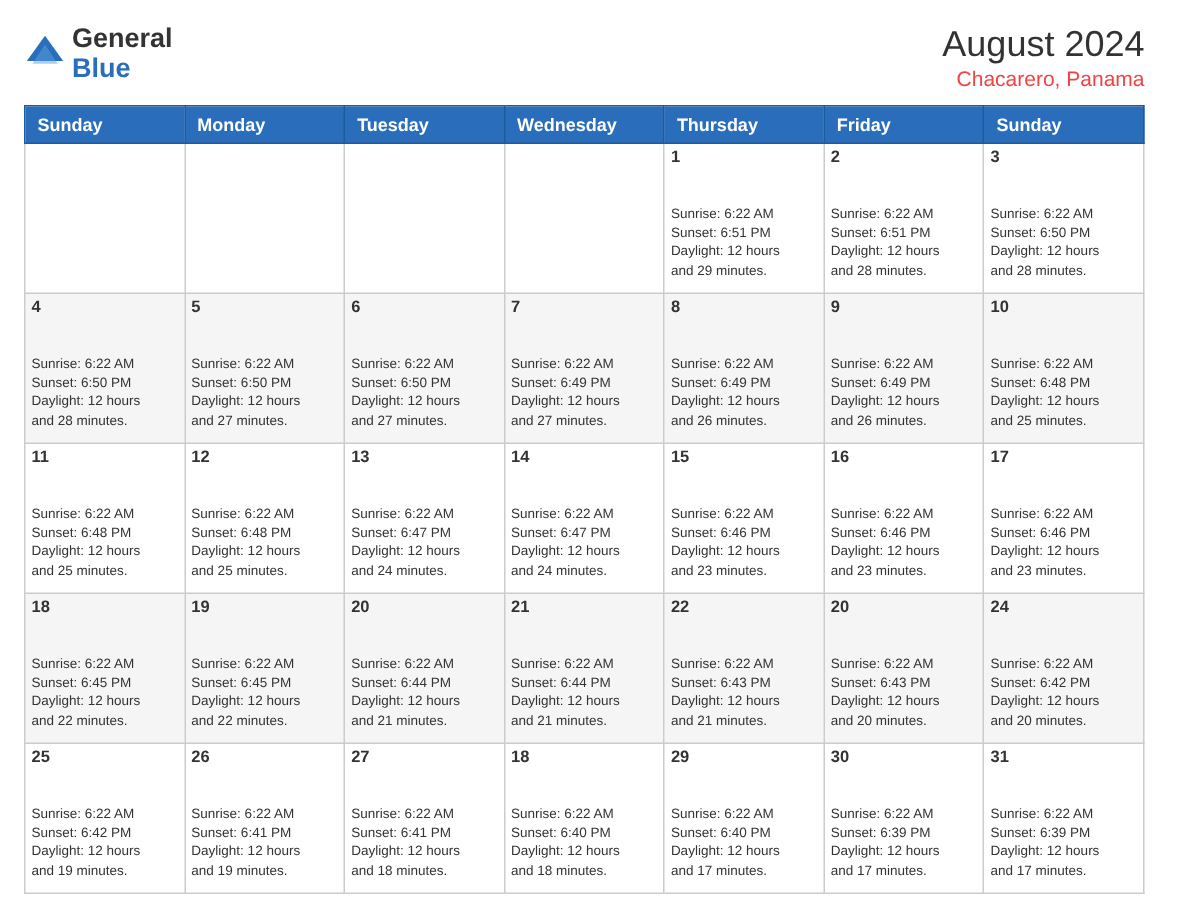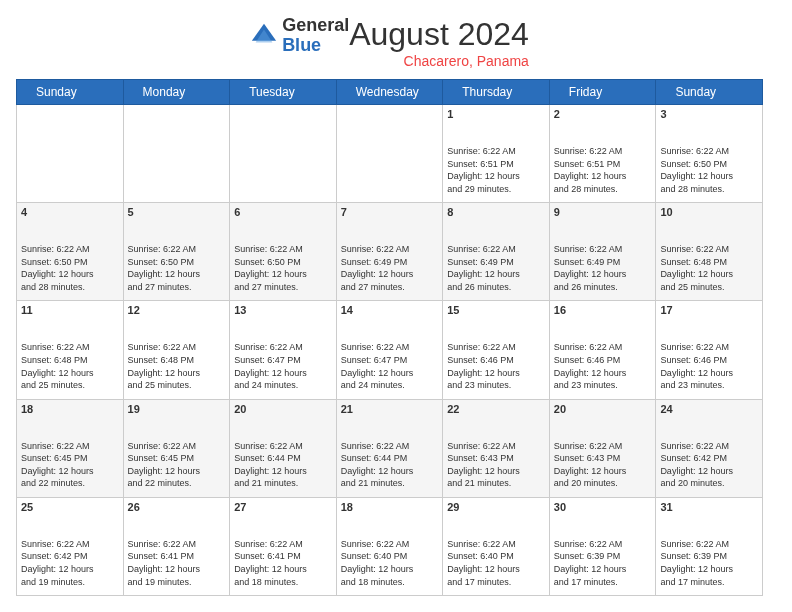--- a/index.html
+++ b/index.html
@@ -9,21 +9,20 @@
       width: 792px;
       height: 612px;
       overflow: hidden;
     }
     .page {
       width: 779px;
       height: 612px;
       padding: 16px;
       display: flex;
       flex-direction: column;
-      align-items: center;
     }
     .header {
       display: flex;
       justify-content: space-between;
       align-items: flex-start;
       margin-bottom: 10px;
     }
     .logo {
       display: flex;
       align-items: center;
@@ -37,41 +36,41 @@
     .logo-text .general { color: #333; }
     .logo-text .blue { color: #2a6ebb; }
     .logo-icon {
       width: 28px;
       height: 28px;
     }
     .title-block {
       text-align: right;
     }
     .month-year {
-      font-size: 32px;
+      font-size: 24px;
       color: #333;
       font-weight: normal;
     }
     .location {
       font-size: 14px;
       color: #ef4444;
     }
     .calendar {
       flex: 1;
       border: 1px solid #ccc;
       border-collapse: collapse;
       width: 100%;
       table-layout: fixed;
     }
     .calendar th {
       background: #2a6ebb;
       color: #fff;
       font-size: 12px;
-      font-weight: normal;
-      padding: 5px 19px;
+      font-weight: bold;
+      padding: 5px 8px;
       text-align: left;
       border: 1px solid #1e5a9e;
     }
     .calendar td {
       border: 1px solid #ccc;
       vertical-align: top;
       padding: 3px 4px;
       font-size: 9.5px;
       color: #333;
       background: #fff;

